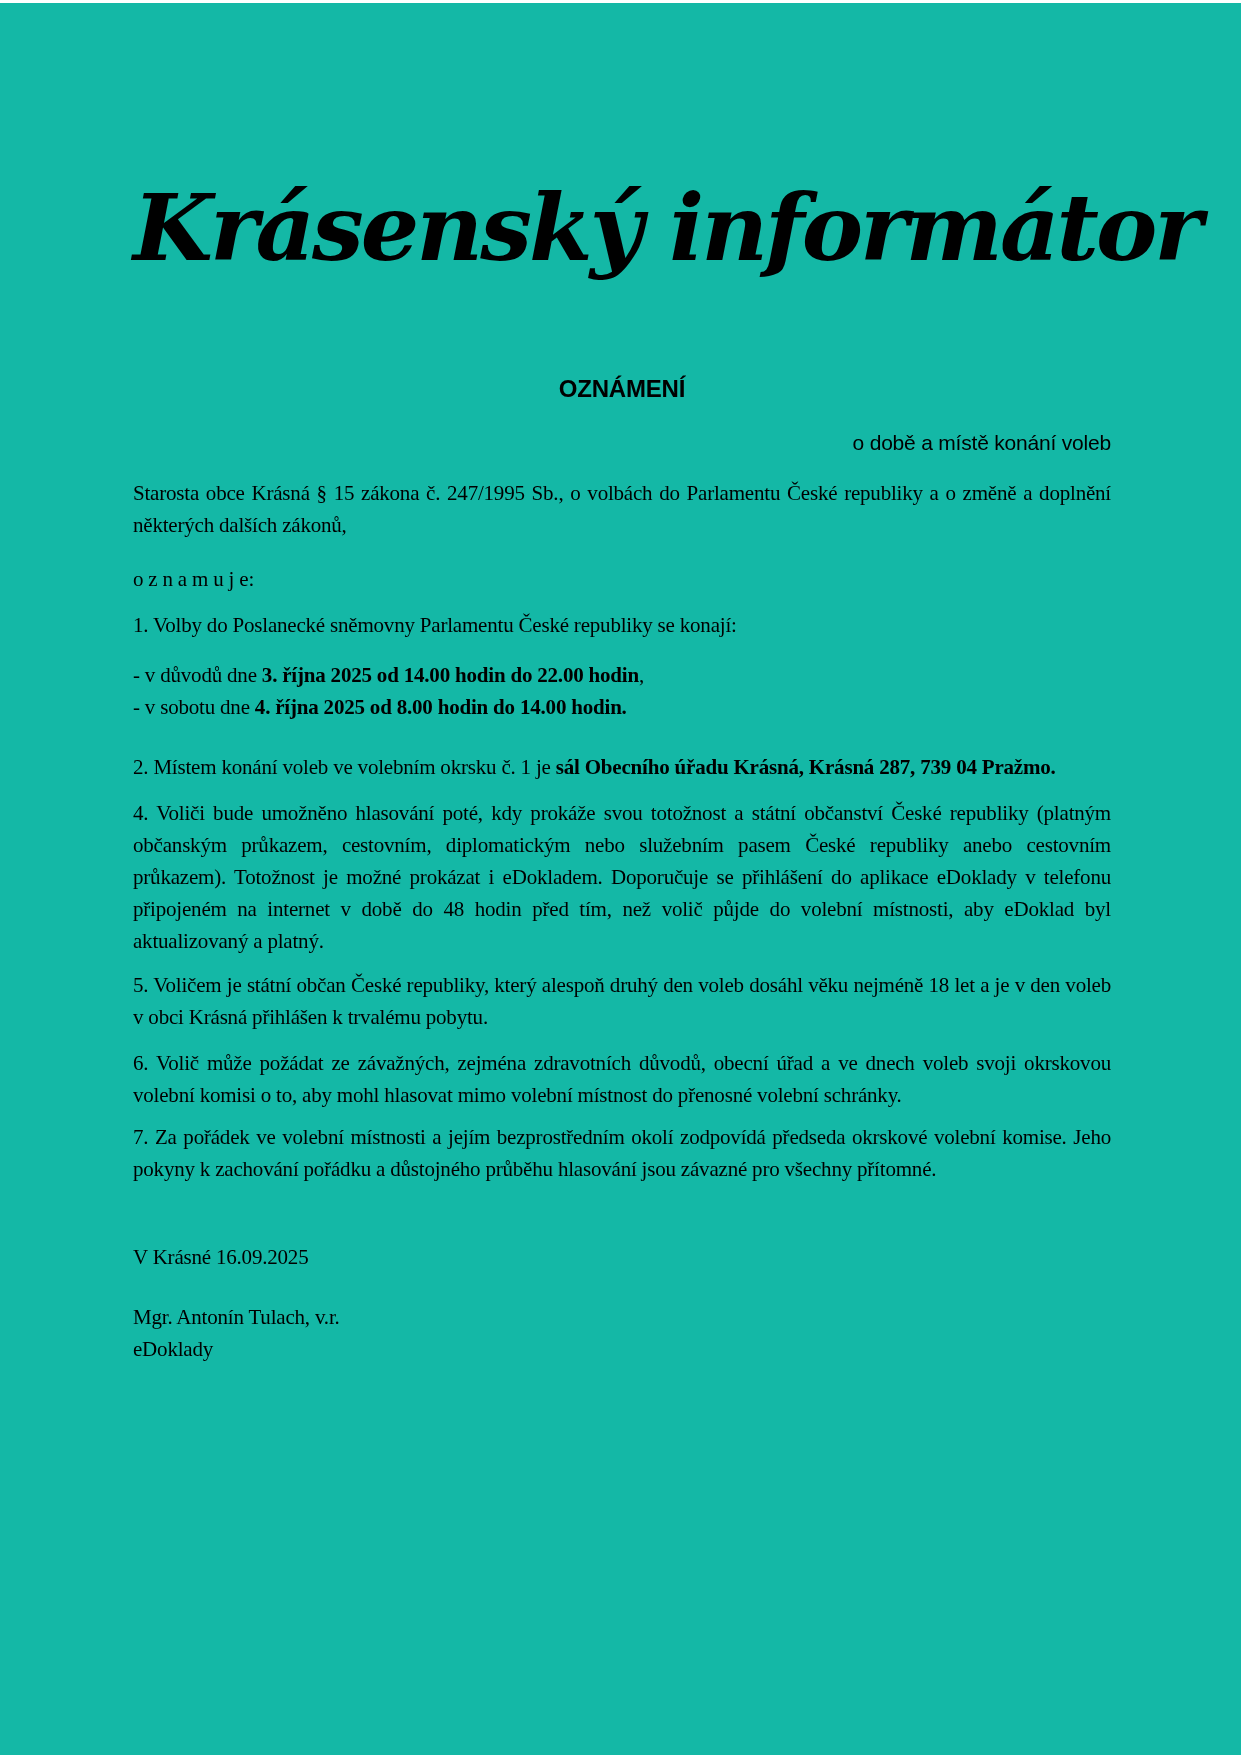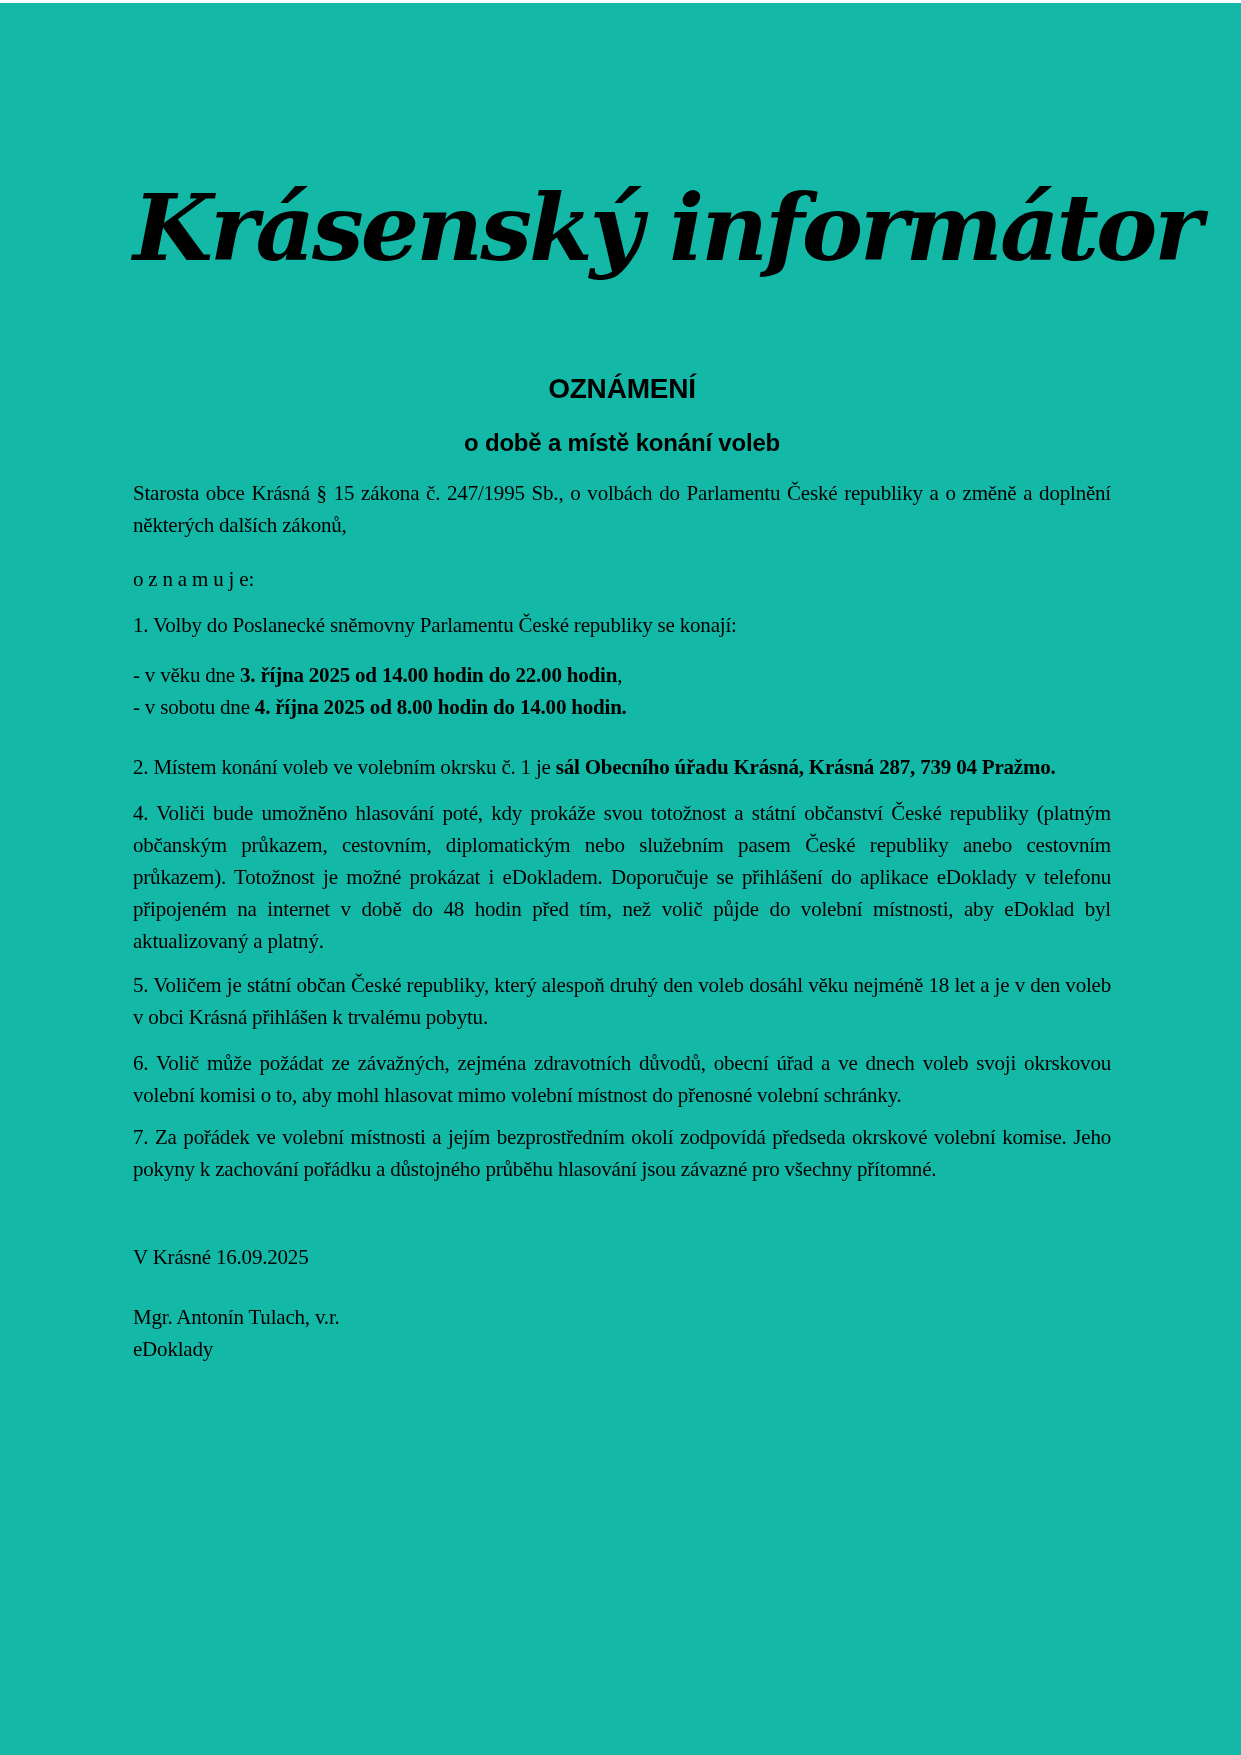--- a/index.html
+++ b/index.html
@@ -28,30 +28,30 @@
     font-style: italic;
     font-weight: bold;
     font-size: 92px;
     line-height: 170px;
     letter-spacing: -3px;
     text-align: center;
     margin: 0 0 60px 0;
     white-space: nowrap;
   }
   .heading {
-    font-size: 28px;
+    font-size: 24px;
     font-weight: bold;
     text-align: center;
     line-height: 32px;
     margin: 0 0 22px 0;
   }
   .subheading {
-    font-size: 24px;
-    font-weight: bold;
-    text-align: center;
+    font-size: 21px;
+    font-weight: normal;
+    text-align: right;
     line-height: 32px;
     margin: 0 0 18px 0;
   }
   p.para {
     margin: 0 0 14px 0;
     font-family: Liberation Serif, serif;
   }
   .justify { text-align: justify; }
   .center  { text-align: left; }
   b, strong { font-weight: bold; }
@@ -74,21 +74,21 @@
   <h2 class="heading">OZNÁMENÍ</h2>
 
   <h3 class="subheading">o době a místě konání voleb</h3>
 
   <p class="para justify mb-22">Starosta obce Krásná § 15 zákona č. 247/1995 Sb., o volbách do Parlamentu České republiky a o změně a doplnění některých dalších zákonů,</p>
 
   <p class="para center">o z n a m u j e:</p>
 
   <p class="para mb-18">1. Volby do Poslanecké sněmovny Parlamentu České republiky se konají:</p>
 
-  <p class="para mb-0"><span>- v věku dne </span><strong>3. října 2025 od 14.00 hodin do 22.00 hodin</strong><span>,</span></p>
+  <p class="para mb-0"><span>- v důvodů dne </span><strong>3. října 2025 od 14.00 hodin do 22.00 hodin</strong><span>,</span></p>
 
   <p class="para mb-28"><span>- v sobotu dne </span><strong>4. října 2025 od 8.00 hodin do 14.00 hodin.</strong></p>
 
   <p class="para justify"><span>2. Místem konání voleb ve volebním okrsku č. 1 je </span><strong>sál Obecního úřadu Krásná, Krásná 287, 739 04 Pražmo.</strong></p>
 
 
   <p class="para justify mb-12">4. Voliči bude umožněno hlasování poté, kdy prokáže svou totožnost a státní občanství České republiky (platným občanským průkazem, cestovním, diplomatickým nebo služebním pasem České republiky anebo cestovním průkazem). Totožnost je možné prokázat i eDokladem. Doporučuje se přihlášení do aplikace eDoklady v telefonu připojeném na internet v době do 48 hodin před tím, než volič půjde do volební místnosti, aby eDoklad byl aktualizovaný a platný.</p>
 
   <p class="para justify">5. Voličem je státní občan České republiky, který alespoň druhý den voleb dosáhl věku nejméně 18 let a je v den voleb v obci Krásná přihlášen k trvalému pobytu.</p>
 

